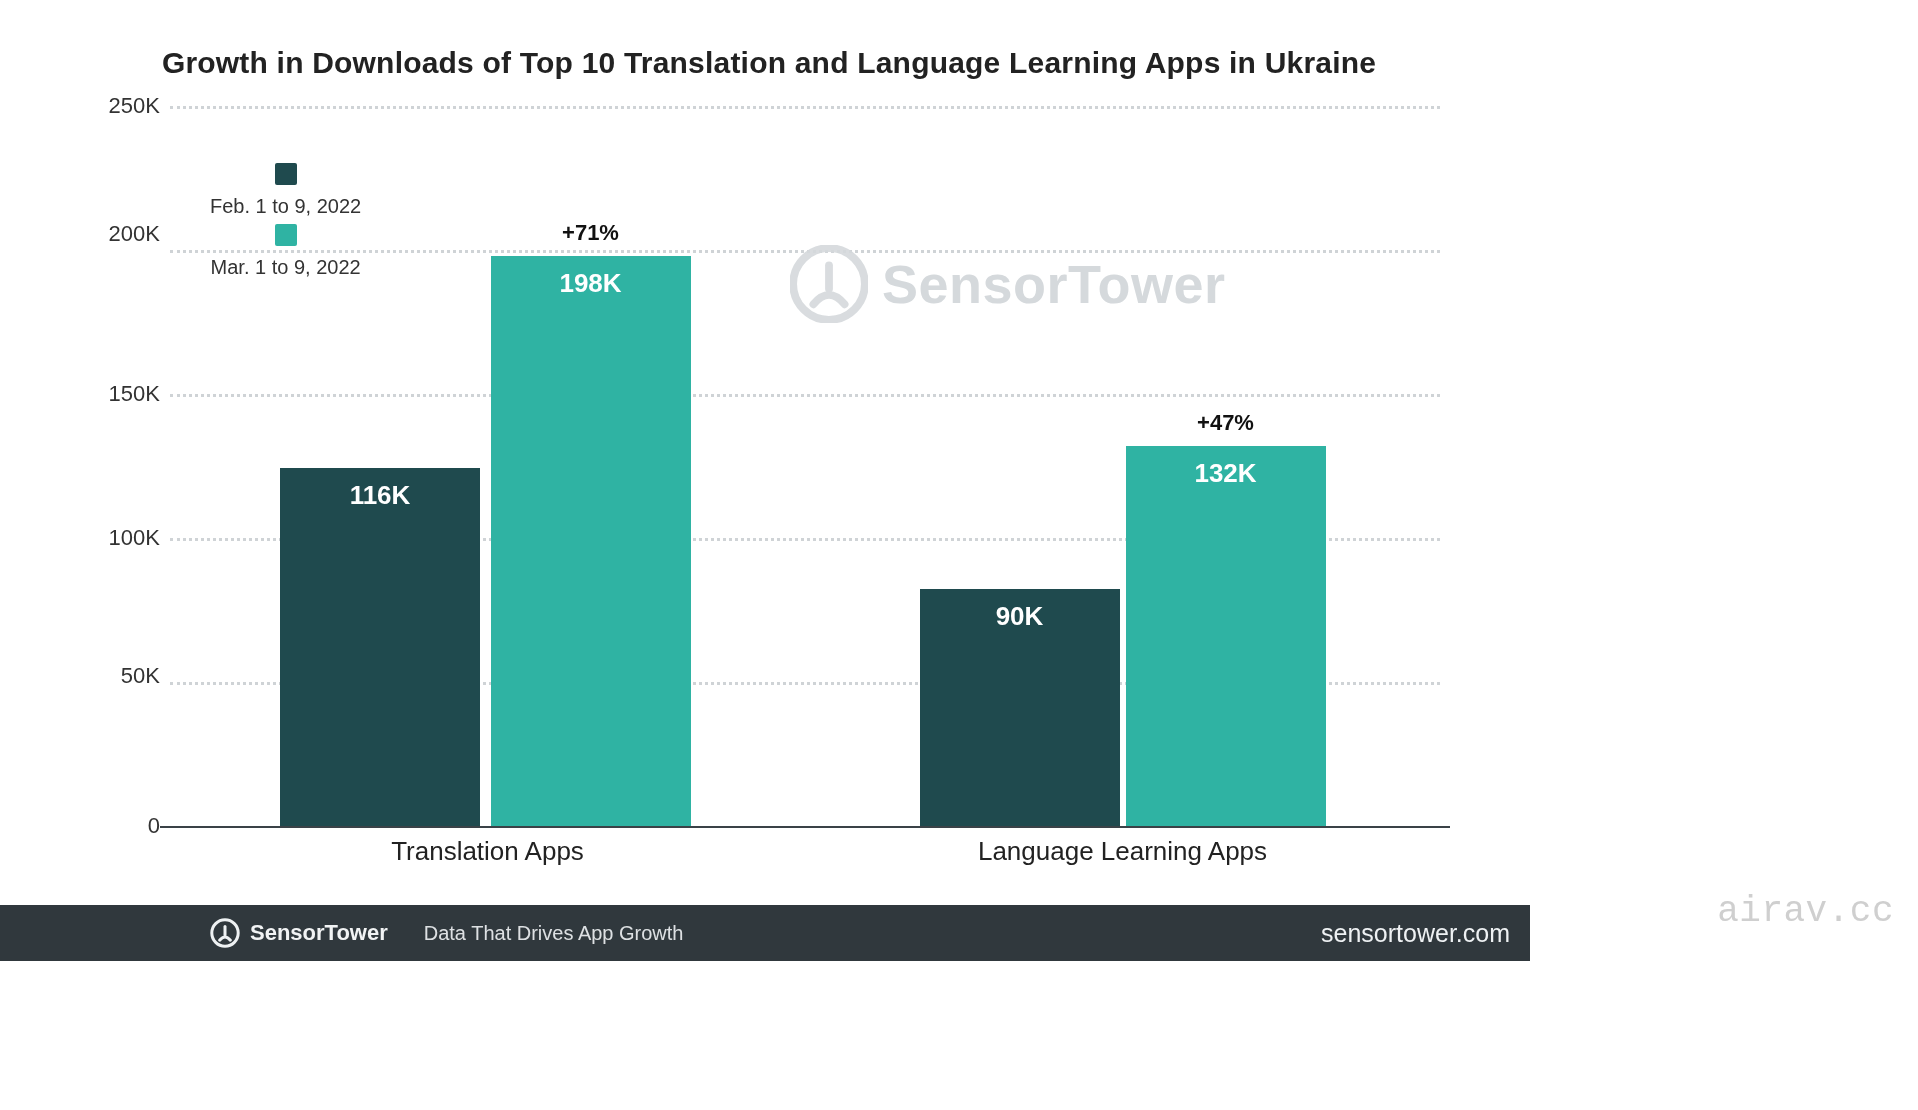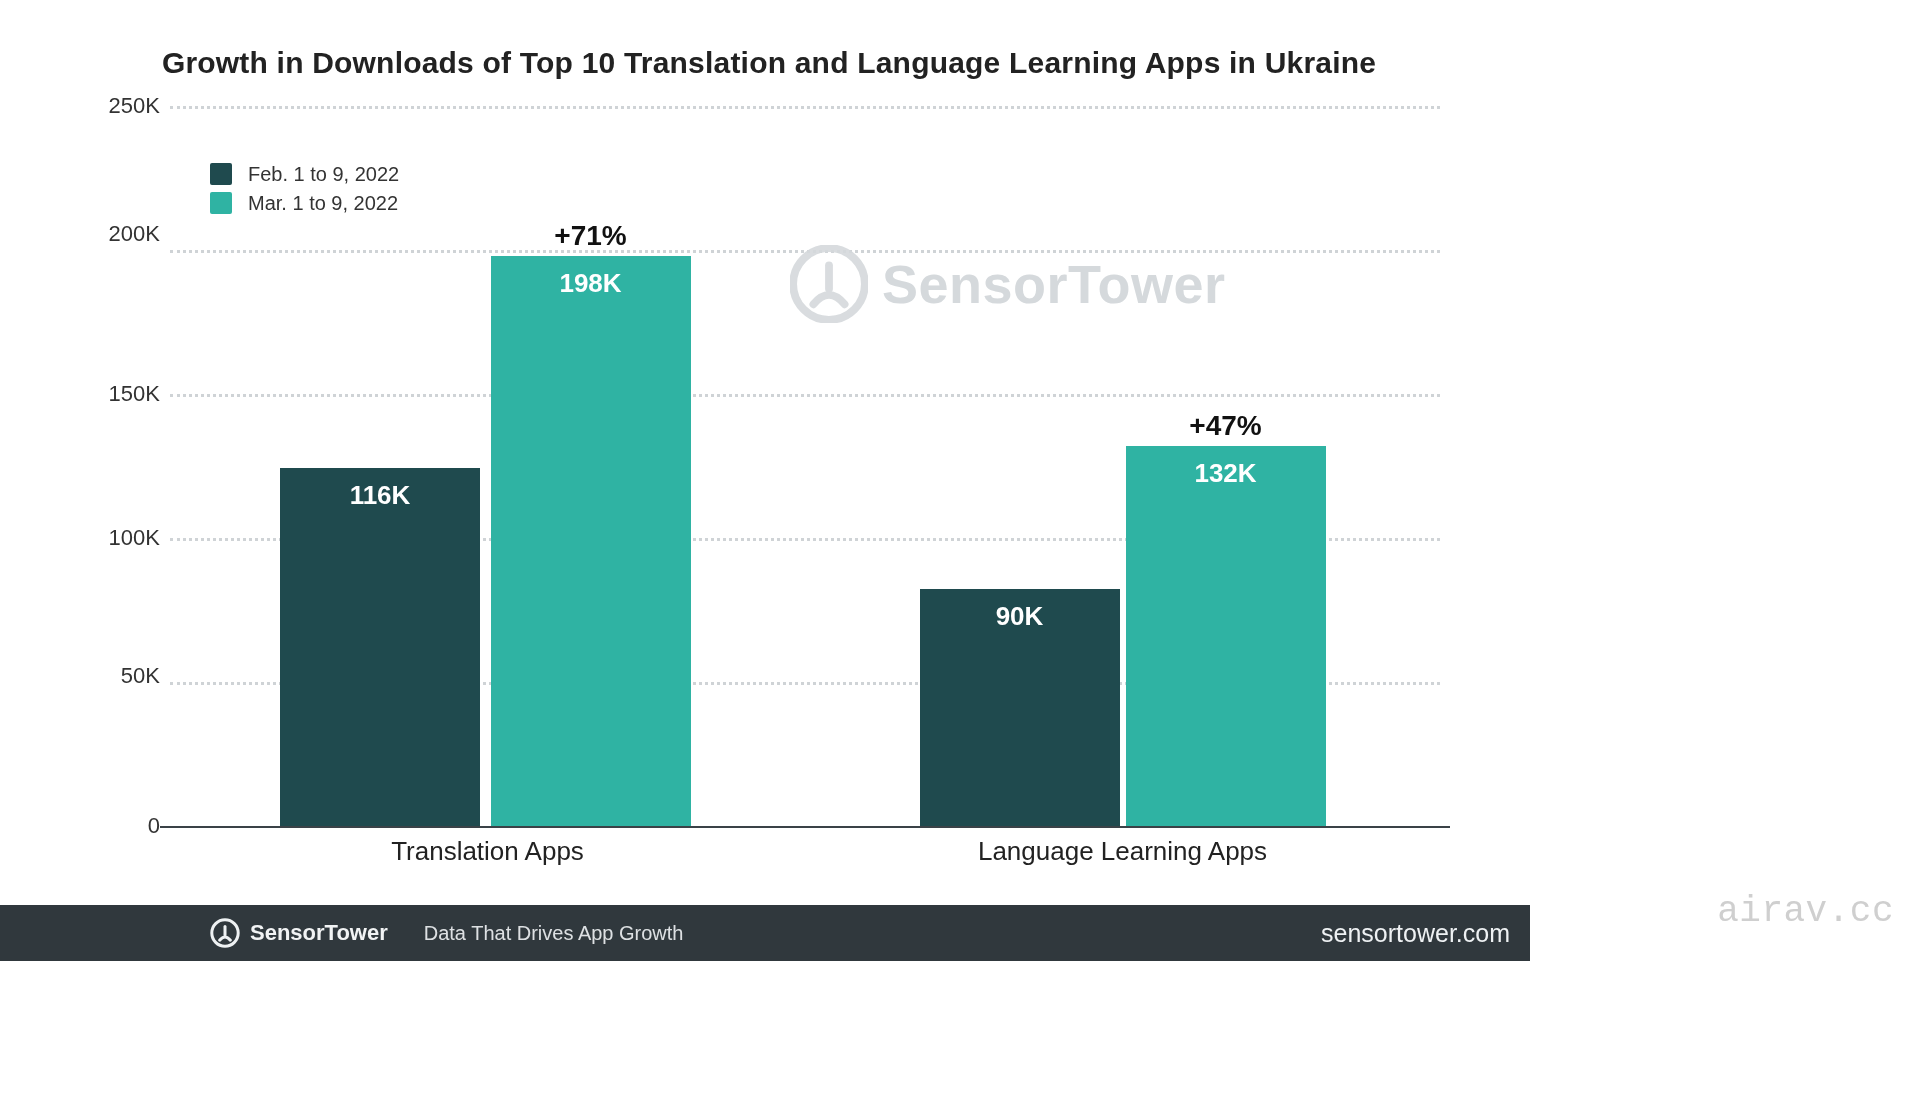--- a/index.html
+++ b/index.html
@@ -5,28 +5,28 @@
   * { box-sizing: border-box; margin: 0; padding: 0; }
   html, body { width: 1918px; height: 1110px; font-family: -apple-system, Helvetica, Arial, sans-serif; background: #fff; }
   .stage { position: relative; width: 1918px; height: 1110px; }
   .chart-card { position: absolute; left: 0; top: 0; width: 1530px; height: 1110px; background: #fff; }
   .chart-title { position: absolute; left: 0; top: 46px; width: 1530px; text-align: center; font-weight: 700; font-size: 30px; color: #222; letter-spacing: .2px; padding-left: 8px; }
   .plot { position: absolute; left: 170px; top: 106px; width: 1270px; height: 720px; }
   .yaxis-label { position: absolute; right: calc(100% - 160px); transform: translateY(-50%); font-size: 22px; color: #333; text-align: right; width: 80px; }
   .grid-line { position: absolute; left: 170px; width: 1270px; border-top: 3px dotted #cfd3d6; height: 0; }
   .baseline { position: absolute; left: 160px; width: 1290px; border-top: 2px solid #3a4247; height: 0; }
   .legend { position: absolute; left: 210px; top: 163px; font-size: 20px; color: #333; }
-  .legend-row { display: flex; gap: 16px; margin-bottom: 6px; }
+  .legend-row { display: flex; align-items: center; gap: 10px; margin-bottom: 6px; flex-direction: column; }
   .swatch { width: 22px; height: 22px; border-radius: 2px; }
   .watermark { position: absolute; left: 790px; top: 245px; display: flex; align-items: center; gap: 14px; color: #d5d9dc; font-weight: 600; }
   .watermark .wm-text { font-size: 54px; letter-spacing: .5px; }
   .watermark svg { opacity: .9; }
   .bar { position: absolute; bottom: 0; }
   .bar-label { position: absolute; width: 100%; text-align: center; color: #fff; font-weight: 600; font-size: 26px; top: 12px; }
-  .growth-label { position: absolute; width: 100%; text-align: center; color: #111; font-weight: 700; font-size: 28px; top: -36px; }
+  .growth-label { position: absolute; width: 100%; text-align: center; color: #111; font-weight: 700; font-size: 22px; top: -36px; }
   .cat-label { position: absolute; top: 836px; font-size: 26px; color: #222; text-align: center; }
   .footer { position: absolute; left: 0; top: 905px; width: 1530px; height: 56px; background: #30383d; color: #f1f3f4; display: flex; align-items: center; }
   .footer .brand { display: flex; align-items: center; gap: 10px; margin-left: 210px; }
   .footer .brand svg { display:block; }
   .footer .brand-text { font-size: 22px; font-weight: 600; }
   .footer .tag { margin-left: 36px; font-size: 20px; color: #e7eaec; opacity: .95; }
   .footer .site { margin-left: auto; margin-right: 20px; font-size: 25px; color: #eef1f3; }
   .right-wm { position: absolute; right: 24px; bottom: 178px; font-size: 36px; color: #cfcfcf; letter-spacing: .5px; font-family: Liberation Mono, monospace; }
 </style>
 </head>

